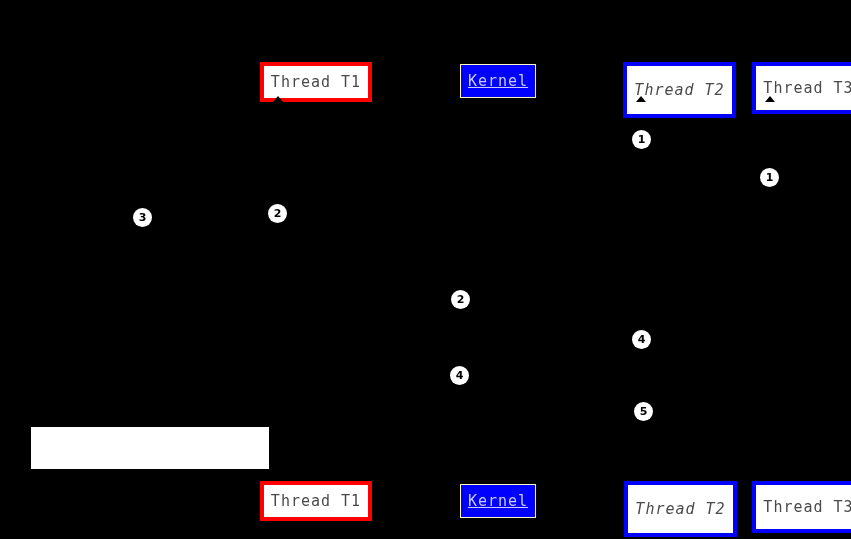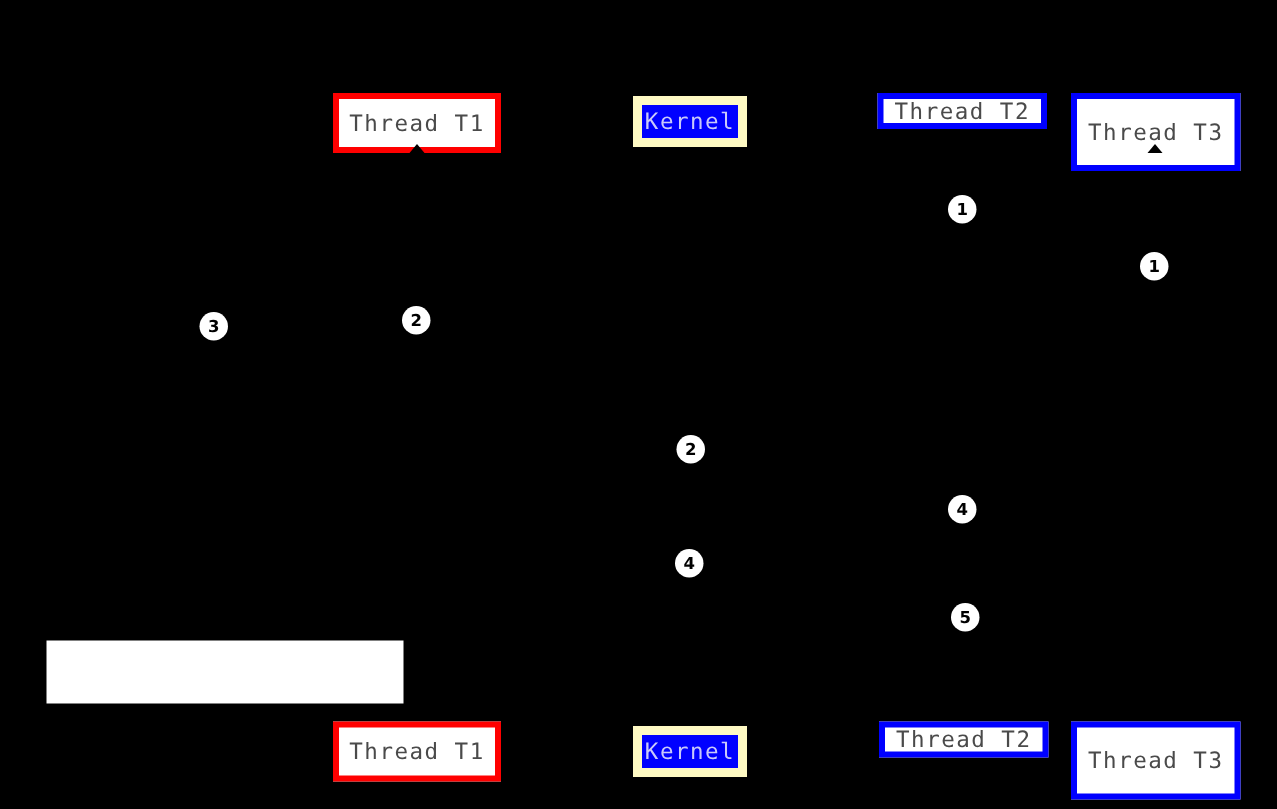--- a/index.html
+++ b/index.html
@@ -14,28 +14,28 @@
   .title-box{
     position:absolute;left:27px;top:28px;width:233px;height:24px;
     background:var(--box-bg);display:flex;align-items:center;justify-content:center;
     font:700 15px "DejaVu Sans Mono", monospace;color:var(--title-text);letter-spacing:0.2px;
   }
 
   .pbox{
     position:absolute;box-sizing:border-box;background:var(--box-bg);
     display:flex;align-items:center;justify-content:center;
     font:400 15px "DejaVu Sans Mono", monospace;color:var(--participant-text);
-    letter-spacing:1px;white-space:nowrap;
+    letter-spacing:1px;white-space:nowrap;margin-left:38px;
   }
   .p-red{border:4px solid var(--thread-t1-border);width:112px;height:40px;}
-  .p-t2{border:4px solid var(--thread-t2-border);width:113px;height:24px;}
+  .p-t2{border:4px solid var(--thread-t2-border);width:113px;height:56px;font-style:italic;}
   .p-t3{border:4px solid var(--thread-t3-border);width:113px;height:52px;}
   .p-kernel{
     background:var(--kernel-bg);color:var(--kernel-text);width:76px;height:34px;
-    letter-spacing:1px;border:6px solid #fef9c3;
+    letter-spacing:1px;border:1px solid #fef9c3;text-decoration:underline;
   }
   .t1-top{left:222px;top:62px;}   .t1-bot{left:222px;top:481px;}
   .k-top{left:422px;top:64px;}    .k-bot{left:422px;top:484px;}
   .t2-top{left:585px;top:62px;}   .t2-bot{left:586px;top:481px;}
   .t3-top{left:714px;top:62px;}   .t3-bot{left:714px;top:481px;}
 
   .note-box{
     position:absolute;left:28px;top:236px;width:227px;height:24px;box-sizing:border-box;
     background:var(--box-bg);border:1px solid var(--note-border);
     display:flex;align-items:center;padding-left:7px;

